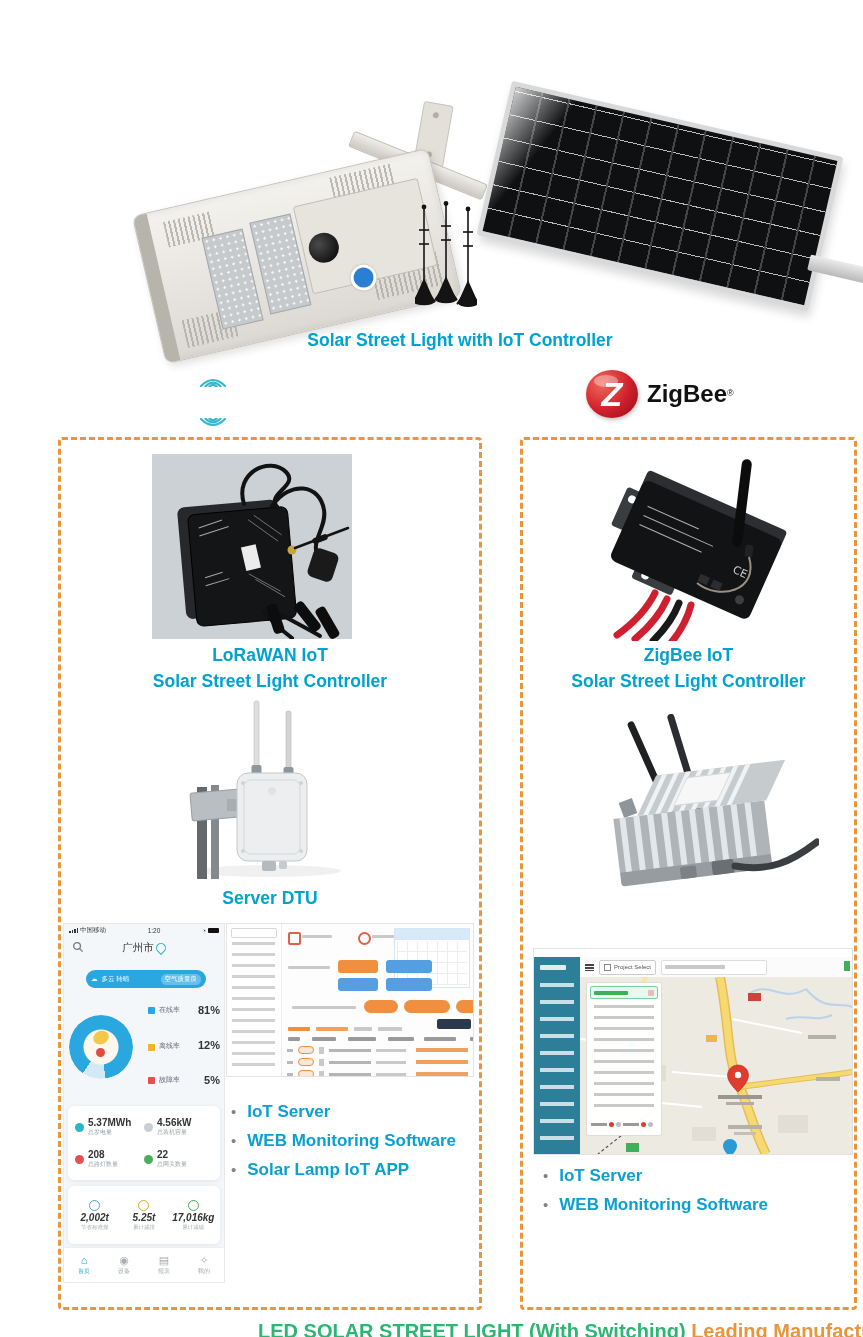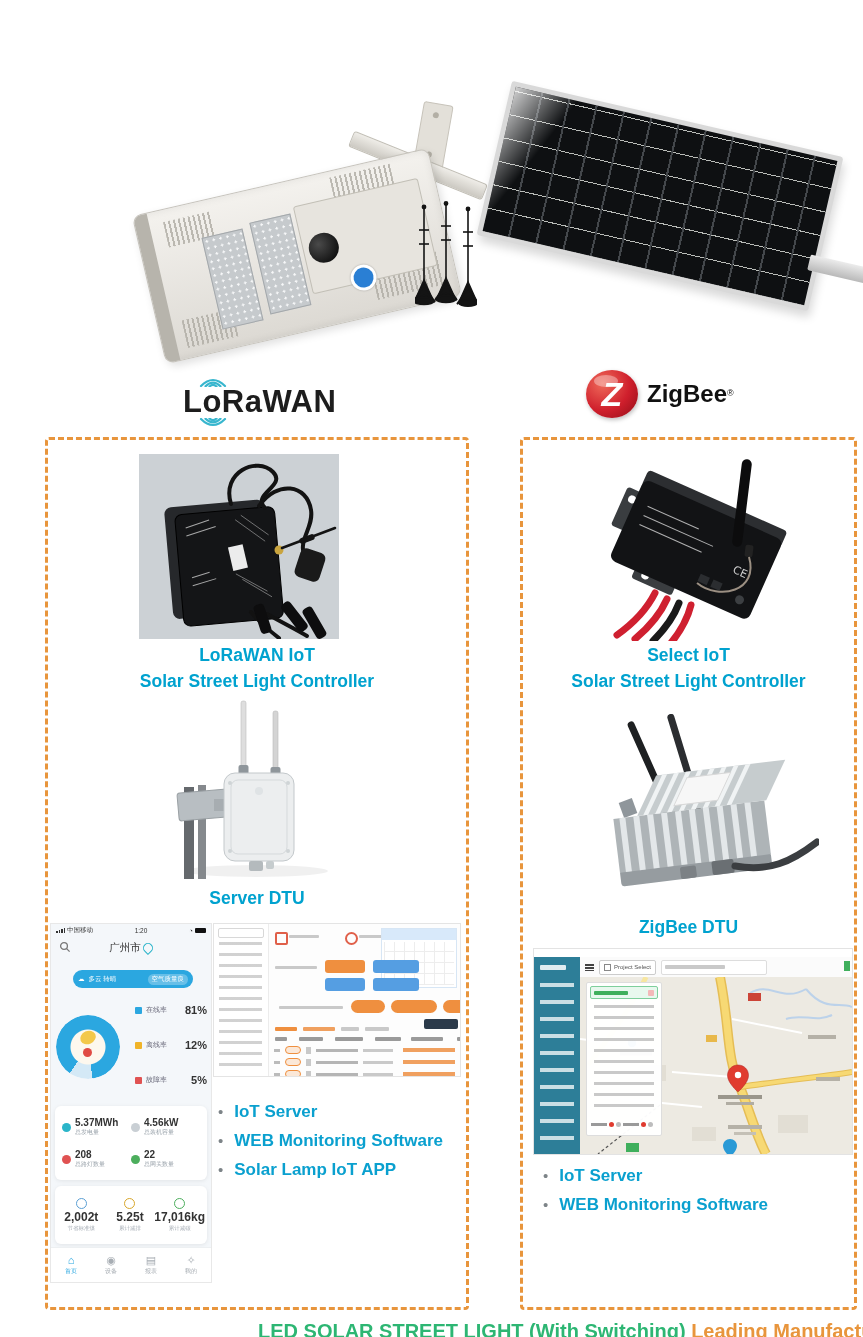--- a/index.html
+++ b/index.html
@@ -61,21 +61,21 @@
             display:flex;align-items:center;justify-content:center;
             color:#fff;font-size:34px;font-weight:bold;font-style:italic;box-shadow:1px 2px 4px rgba(0,0,0,.25);}
   .zb-badge::after{content:"";position:absolute;left:8px;top:5px;width:24px;height:12px;border-radius:50%;
             background:rgba(255,255,255,.35);}
   .zb-word{font-size:24px;font-weight:bold;color:#111;}
   .zb-reg{font-size:9px;vertical-align:super;color:#111;}
 
   
   .panel{position:absolute;top:437px;height:873px;border:3.5px dashed #e8953c;border-radius:4px;
          background:#fff;box-sizing:border-box;}
-  .panel-left{left:45px;width:424px;}
+  .panel-left{left:58px;width:424px;}
   .panel-right{left:520px;width:337px;}
 
   .cap{position:absolute;left:0;right:0;text-align:center;color:#00a2cf;
        font-weight:bold;font-size:17.5px;line-height:26px;}
 
   .photo{position:absolute;overflow:hidden;}
   .photo-gray{background:#ccd1d5;}
 
   
   .bullets{position:absolute;}
@@ -114,21 +114,21 @@
         box-shadow:0 1px 4px rgba(0,0,0,.08);}
   .stats{top:182px;height:74px;display:grid;grid-template-columns:1fr 1fr;grid-template-rows:1fr 1fr;
          padding:5px 7px;box-sizing:border-box;}
   .stat{display:flex;align-items:center;gap:4px;}
   .stat .ic{width:9px;height:9px;border-radius:50%;flex:none;}
   .stat .sv{font-size:10px;font-weight:bold;color:#333;line-height:11px;}
   .stat .sl{font-size:6px;color:#9aa3ab;}
   .eco{top:262px;height:58px;display:grid;grid-template-columns:1fr 1fr 1fr;padding:5px 2px;box-sizing:border-box;}
   .ecoi{display:flex;flex-direction:column;align-items:center;justify-content:center;gap:1px;}
   .ecoi .ic{width:9px;height:9px;border-radius:50%;border:1.5px solid;}
-  .ecoi .ev{font-size:12px;font-weight:bold;color:#333;}
+  .ecoi .ev{font-size:10px;font-weight:bold;color:#333;font-style:italic;}
   .ecoi .el{font-size:5.5px;color:#a7aeb6;}
   .app-nav{position:absolute;left:0;right:0;bottom:0;height:34px;background:#fff;border-top:1px solid #edf0f2;
            display:flex;}
   .nav-item{flex:1;display:flex;flex-direction:column;align-items:center;justify-content:center;gap:1px;
             color:#a7adb3;font-size:6px;}
   .nav-item .nic{font-size:11px;line-height:11px;}
   .nav-item.active{color:#2ba7e0;}
 
   
   .dash{position:absolute;left:166px;top:484px;width:246px;height:152px;background:#fff;
@@ -253,30 +253,30 @@
       </g>
     </g>
   </svg>
 
   <div class="sp-wrap">
     <div class="sp-body"></div>
     <div class="sp-bracket"></div>
 
   </div>
 
+  <div class="hero-caption">Solar Street Light with IoT Controller</div>
 
   <div class="lora-logo">
     <svg class="lora-arcs-top" width="32" height="13" viewBox="0 0 32 13">
       <g stroke="#38b6ce" stroke-width="2.2" fill="none" stroke-linecap="round">
         <path d="M4 12 Q16 0 28 12"></path>
           <path d="M8.5 12.3 Q16 5 23.5 12.3"></path>
           <path d="M12.5 12.6 Q16 9 19.5 12.6"></path>
       </g>
     </svg>
-    <span class="lora-text">LoRaWAN</span>
     <svg class="lora-arcs-bot" width="32" height="13" viewBox="0 0 32 13">
       <g stroke="#38b6ce" stroke-width="2.2" fill="none" stroke-linecap="round">
         <path d="M4 1 Q16 13 28 1"></path>
           <path d="M8.5 .7 Q16 8 23.5 .7"></path>
           <path d="M12.5 .4 Q16 4 19.5 .4"></path>
       </g>
     </svg>
   </div>
 
   <div class="zb-logo">
@@ -387,21 +387,21 @@
       <div class="donut-bg"></div>
       <div class="donut-blob"></div>
       <div class="donut-dot"></div>
       <div class="donut-ring"></div>
 
       <div class="legend" style="top:80px;">
         <span class="sq" style="background:#2ba7e0"></span>
         <span class="ll">在线率</span>
         <span class="lv">81%</span>
       </div>
-      <div class="legend" style="top:115px;">
+      <div class="legend" style="top:115px;align-items:flex-end;">
         <span class="sq" style="background:#f0b429"></span>
         <span class="ll">离线率</span>
         <span class="lv">12%</span>
       </div>
       <div class="legend" style="top:150px;">
         <span class="sq" style="background:#e05252"></span>
         <span class="ll">故障率</span>
         <span class="lv">5%</span>
       </div>
 
@@ -583,21 +583,21 @@
         <g fill="none" stroke-width="7" stroke-linecap="round">
           <path d="M96 142 C 86 162, 72 174, 58 184" stroke="#cf2030"></path>
           <path d="M108 148 C 100 166, 88 178, 76 188" stroke="#cf2030"></path>
           <path d="M120 152 C 114 168, 104 180, 94 190" stroke="#1a1a1a"></path>
           <path d="M132 154 C 128 170, 120 182, 112 192" stroke="#cf2030"></path>
         </g>
       </svg>
     </div>
 
     <div class="cap" style="top:202px;">
-      <div>Select IoT</div>
+      <div>ZigBee IoT</div>
       <div>Solar Street Light Controller</div>
     </div>
 
     <div class="photo" style="left:36px;top:274px;width:260px;height:192px;background:#fff;">
       <svg width="260" height="192" viewBox="0 0 260 192">
         <rect x="86" y="4" width="7" height="92" rx="3.5" fill="#1e2022" transform="rotate(-24 89 50)"></rect>
         <rect x="122" y="-2" width="7" height="100" rx="3.5" fill="#2b2d30" transform="rotate(-17 125 48)"></rect>
         <rect x="62" y="86" width="14" height="16" fill="#8f969b" transform="rotate(-20 69 94)"></rect>
         <rect x="104" y="92" width="14" height="16" fill="#9aa0a4" transform="rotate(-14 111 100)"></rect>
         <g transform="rotate(-7 130 130)">
@@ -631,21 +631,20 @@
             </g>
             <rect x="92" y="64" width="44" height="26" fill="#f7f7f7" stroke="#d8d8d8"></rect>
           </g>
           <rect x="150" y="150" width="22" height="14" rx="2" fill="#6a6f73"></rect>
           <rect x="118" y="152" width="16" height="12" rx="2" fill="#7c8185"></rect>
         </g>
         <path d="M176 152 C 210 158, 232 148, 258 128" fill="none" stroke="#3b3e41" stroke-width="7" stroke-linecap="round"></path>
       </svg>
     </div>
 
-    <div class="cap" style="top:474px;">ZigBee DTU</div>
 
     <div class="map">
       <div class="map-side">
         <div class="map-side-logo"></div>
         <div class="map-side-lines"></div>
       </div>
       <div class="map-top">
         <span class="burger"></span>
         <span class="proj">
           <span class="bx"></span>

